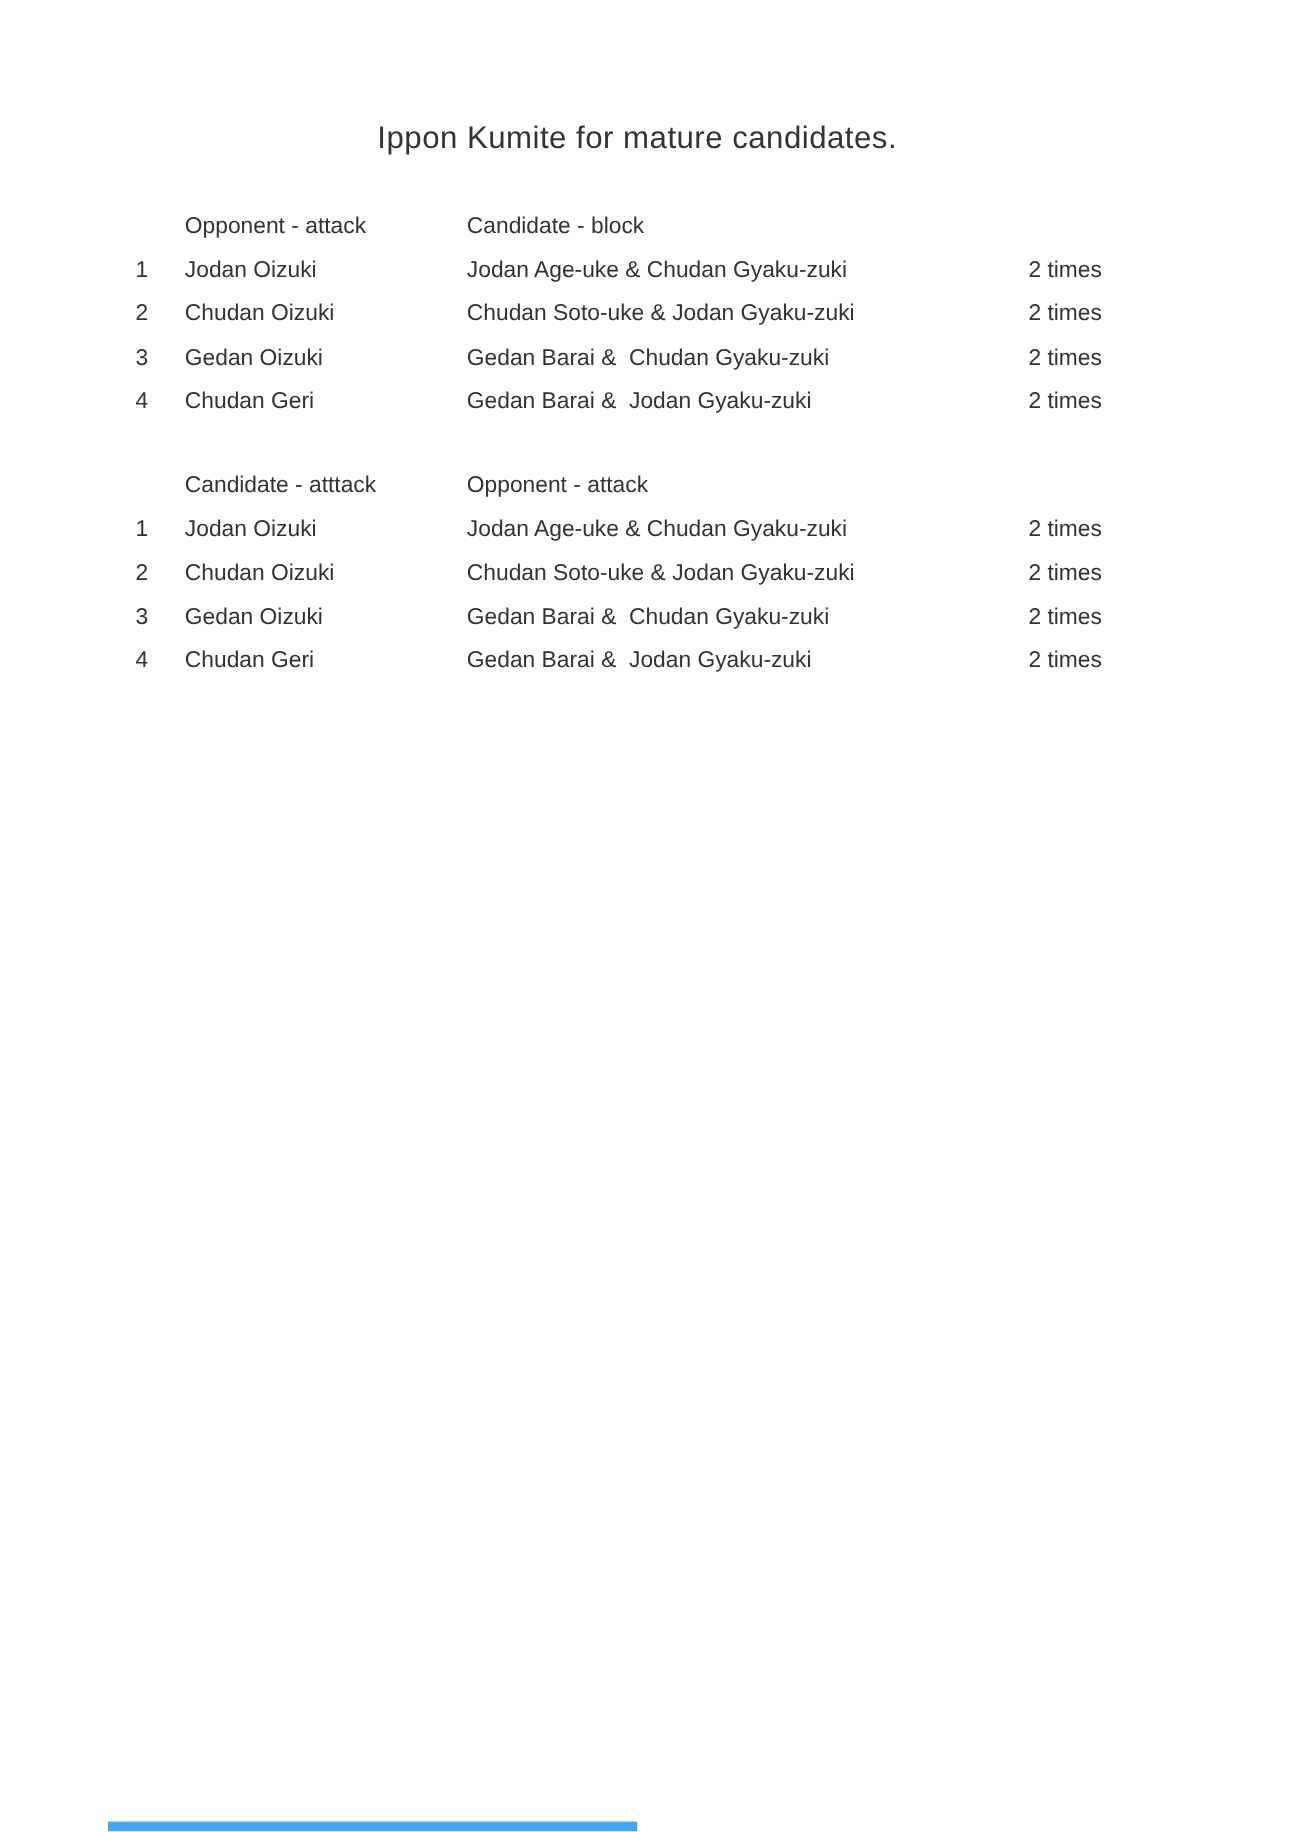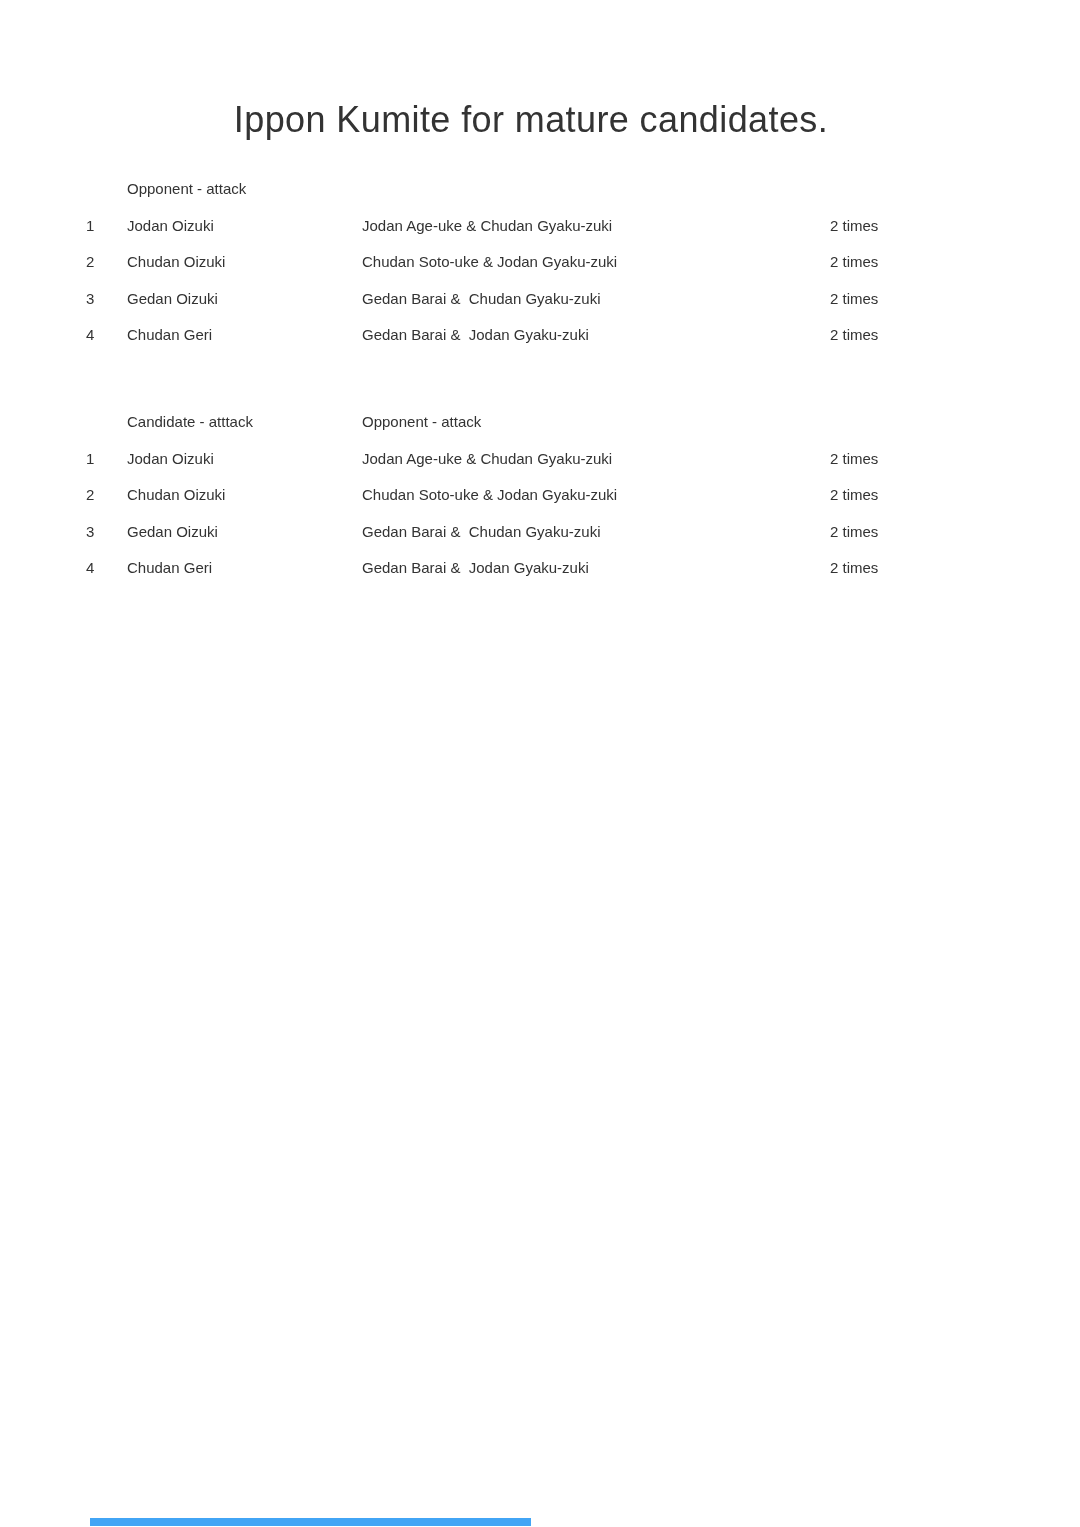--- a/index.html
+++ b/index.html
@@ -10,39 +10,39 @@
     background:#ffffff;
     font-family:"Liberation Sans", sans-serif;
     overflow:hidden;
   }
   .doc-title{
     position:absolute;
     top:99px;
     left:0;
     width:1062px;
     text-align:center;
-    font-size:36px;
+    font-size:26px;
     font-weight:400;
     letter-spacing:0.4px;
     white-space:pre;
   }
   .kumite-table{
     position:absolute;
     left:0;
     width:1080px;
   }
   .table-1{ top:171px; }
-  .table-2{ top:404px; }
+  .table-2{ top:387px; }
   .trow{
     display:grid;
     grid-template-columns:41px 235px 468px 217px;
-    padding-left:86px;
+    padding-left:113px;
     height:36.5px;
     line-height:36.5px;
-    font-size:15px;
+    font-size:19px;
     white-space:pre;
   }
   .cell{ overflow:visible; }
   .header-row .cell{ font-weight:400; }
   .bottom-bar{
     position:absolute;
     left:90px;
     top:1518px;
     width:441px;
     height:8px;
@@ -52,20 +52,21 @@
 <body>
 
 <div class="page" style="color: rgb(51, 51, 51); background: rgb(255, 255, 255);">
 
   <div class="doc-title">Ippon Kumite for mature candidates.</div>
 
   <div class="kumite-table table-1">
     <div class="trow header-row">
       <div class="cell"></div>
       <div class="cell">Opponent - attack</div>
+      <div class="cell">Candidate - block</div>
       <div class="cell"></div>
     </div>
     <div class="trow">
       <div class="cell">1</div>
       <div class="cell">Jodan Oizuki</div>
       <div class="cell">Jodan Age-uke &amp; Chudan Gyaku-zuki</div>
       <div class="cell">2 times</div>
     </div>
     <div class="trow">
       <div class="cell">2</div>

